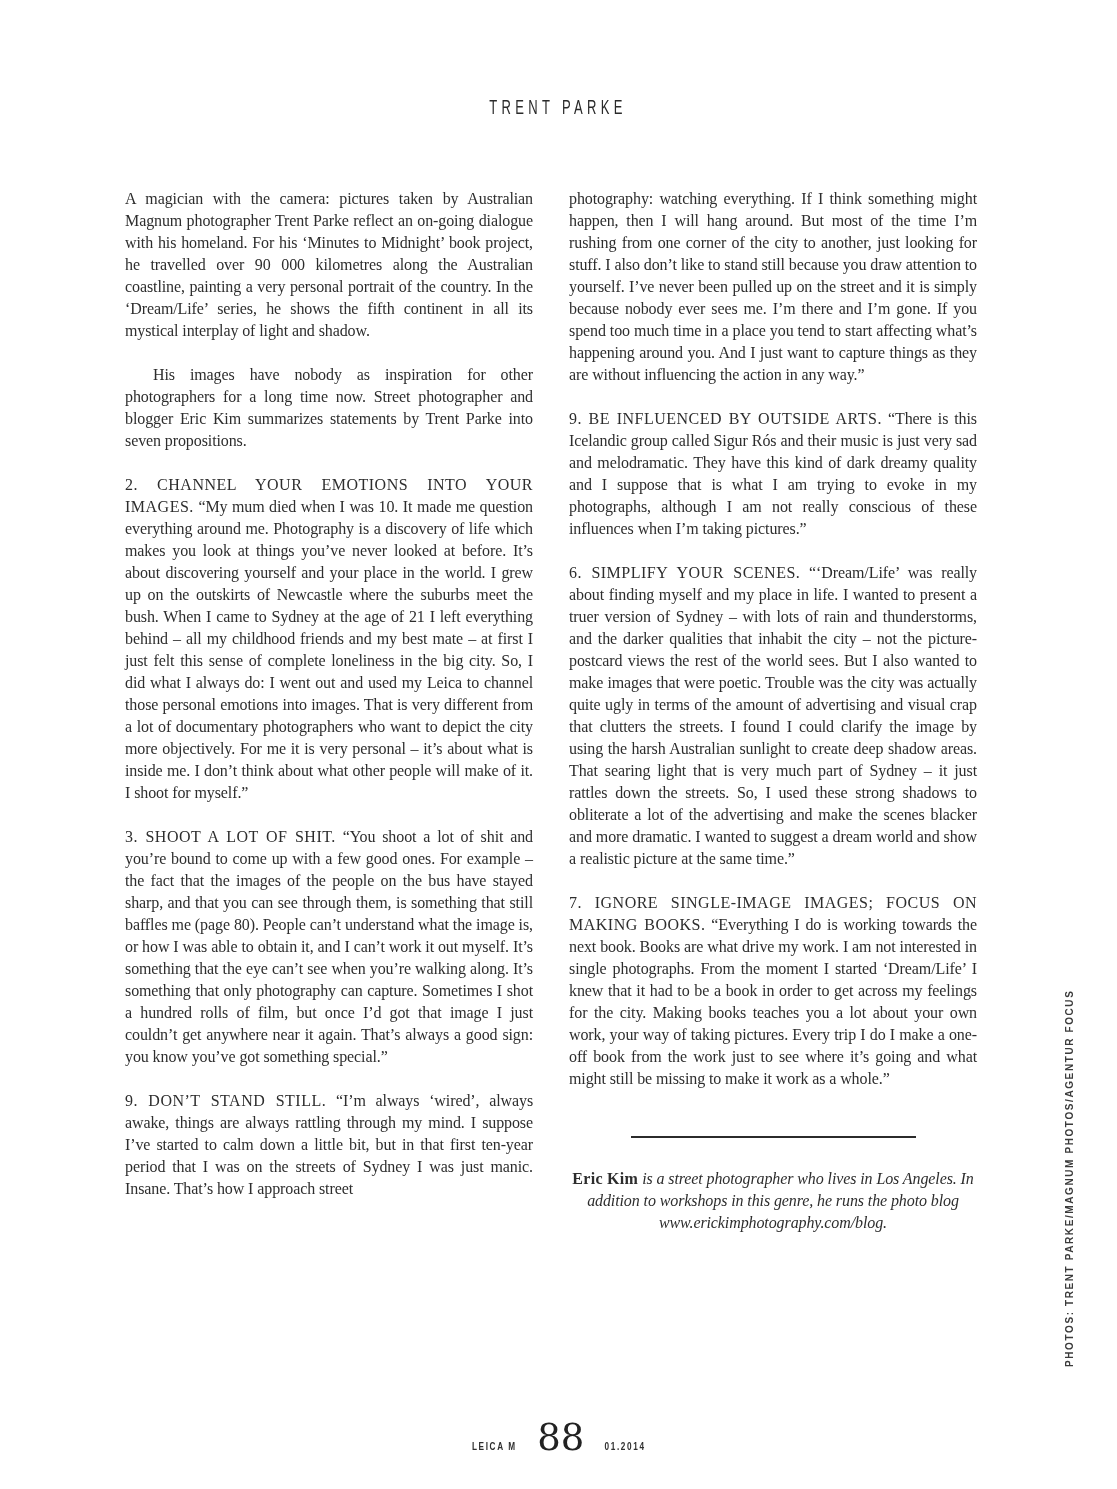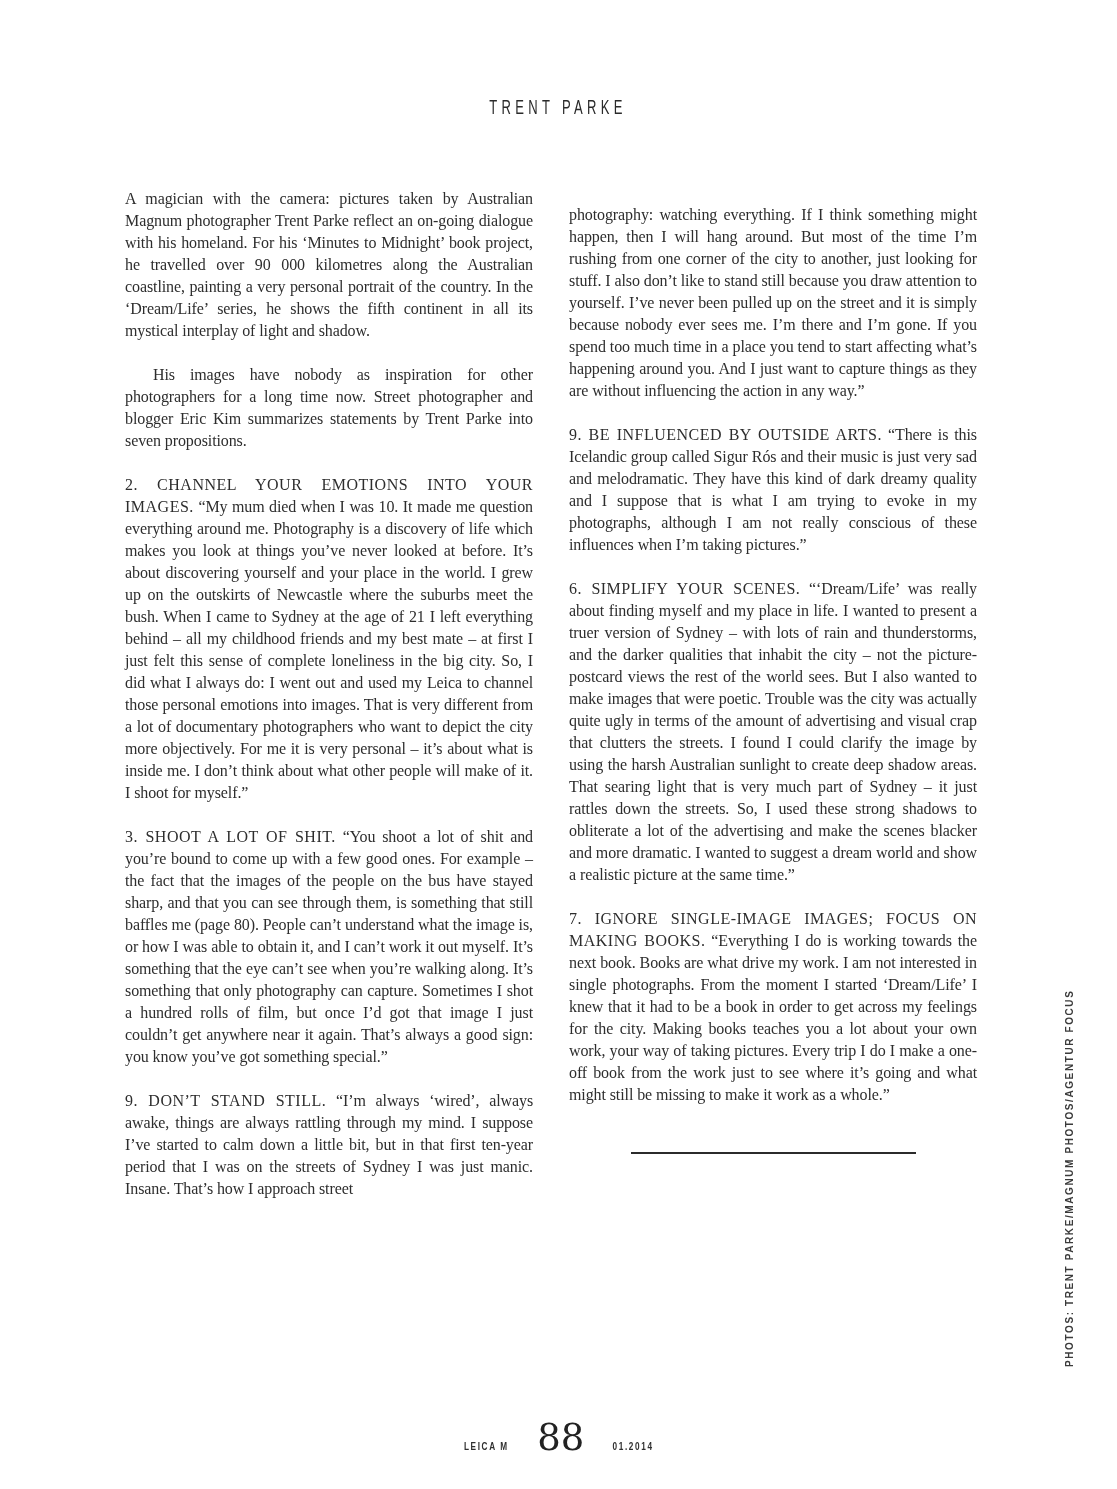--- a/index.html
+++ b/index.html
@@ -36,21 +36,21 @@
     transform-origin: center;
     white-space: nowrap;
   }
   
   .columns {
     position: absolute;
     left: 125px;
     top: 153px;
     width: 853px;
     display: flex;
-    align-items: center;
+    align-items: flex-start;
   }
   .col {
     width: 408px;
     font-size: 16px;
     line-height: 22px;
     text-align: justify;
     letter-spacing: -0.1px;
   }
   .divider {
     width: 1px;
@@ -82,21 +82,21 @@
   }
   
   .folio {
     position: absolute;
     left: 0;
     right: 0;
     top: 1381px;
     display: flex;
     justify-content: center;
     align-items: baseline;
-    gap: 24px;
+    gap: 16px;
   }
   .folio .mini {
     font-family: "Liberation Sans", sans-serif;
     font-size: 10px;
     font-weight: 600;
     letter-spacing: 2px;
     color: #2f2f2f;
     transform: scaleX(0.82);
   }
   .folio .page-number {
@@ -141,20 +141,21 @@
     </div>
 
     <div class="divider"></div>
 
     <div class="col">
       <p>photography: watching everything. If I think something might happen, then I will hang around. But most of the time I’m rushing from one corner of the city to another, just looking for stuff. I also don’t like to stand still because you draw attention to yourself. I’ve never been pulled up on the street and it is simply because nobody ever sees me. I’m there and I’m gone. If you spend too much time in a place you tend to start affecting what’s happening around you. And I just want to capture things as they are without influencing the action in any way.”</p>
       <p><span class="section-head">9. BE INFLUENCED BY OUTSIDE ARTS.</span> <span>“There is this Icelandic group called Sigur Rós and their music is just very sad and melodramatic. They have this kind of dark dreamy quality and I suppose that is what I am trying to evoke in my photographs, although I am not really conscious of these influences when I’m taking pictures.”</span></p>
       <p><span class="section-head">6. SIMPLIFY YOUR SCENES.</span> <span>“‘Dream/Life’ was really about finding myself and my place in life. I wanted to present a truer version of Sydney – with lots of rain and thunderstorms, and the darker qualities that inhabit the city – not the picture-postcard views the rest of the world sees. But I also wanted to make images that were poetic. Trouble was the city was actually quite ugly in terms of the amount of advertising and visual crap that clutters the streets. I found I could clarify the image by using the harsh Australian sunlight to create deep shadow areas. That searing light that is very much part of Sydney – it just rattles down the streets. So, I used these strong shadows to obliterate a lot of the advertising and make the scenes blacker and more dramatic. I wanted to suggest a dream world and show a realistic picture at the same time.”</span></p>
       <p><span class="section-head">7. IGNORE SINGLE-IMAGE IMAGES; FOCUS ON MAKING BOOKS.</span> <span>“Everything I do is working towards the next book. Books are what drive my work. I am not interested in single photographs. From the moment I started ‘Dream/Life’ I knew that it had to be a book in order to get across my feelings for the city. Making books teaches you a lot about your own work, your way of taking pictures. Every trip I do I make a one-off book from the work just to see where it’s going and what might still be missing to make it work as a whole.”</span></p>
       <div class="bio-rule"></div>
+      <p class="bio"><span class="bio-name">Eric Kim</span> <span>is a street photographer who lives in Los Angeles. In addition to workshops in this genre, he runs the photo blog www.erickimphotography.com/blog.</span></p>
     </div>
 
   </div>
 
   <div class="folio">
     <span class="mini">LEICA M</span>
     <span class="page-number">88</span>
     <span class="mini">01.2014</span>
   </div>
 

